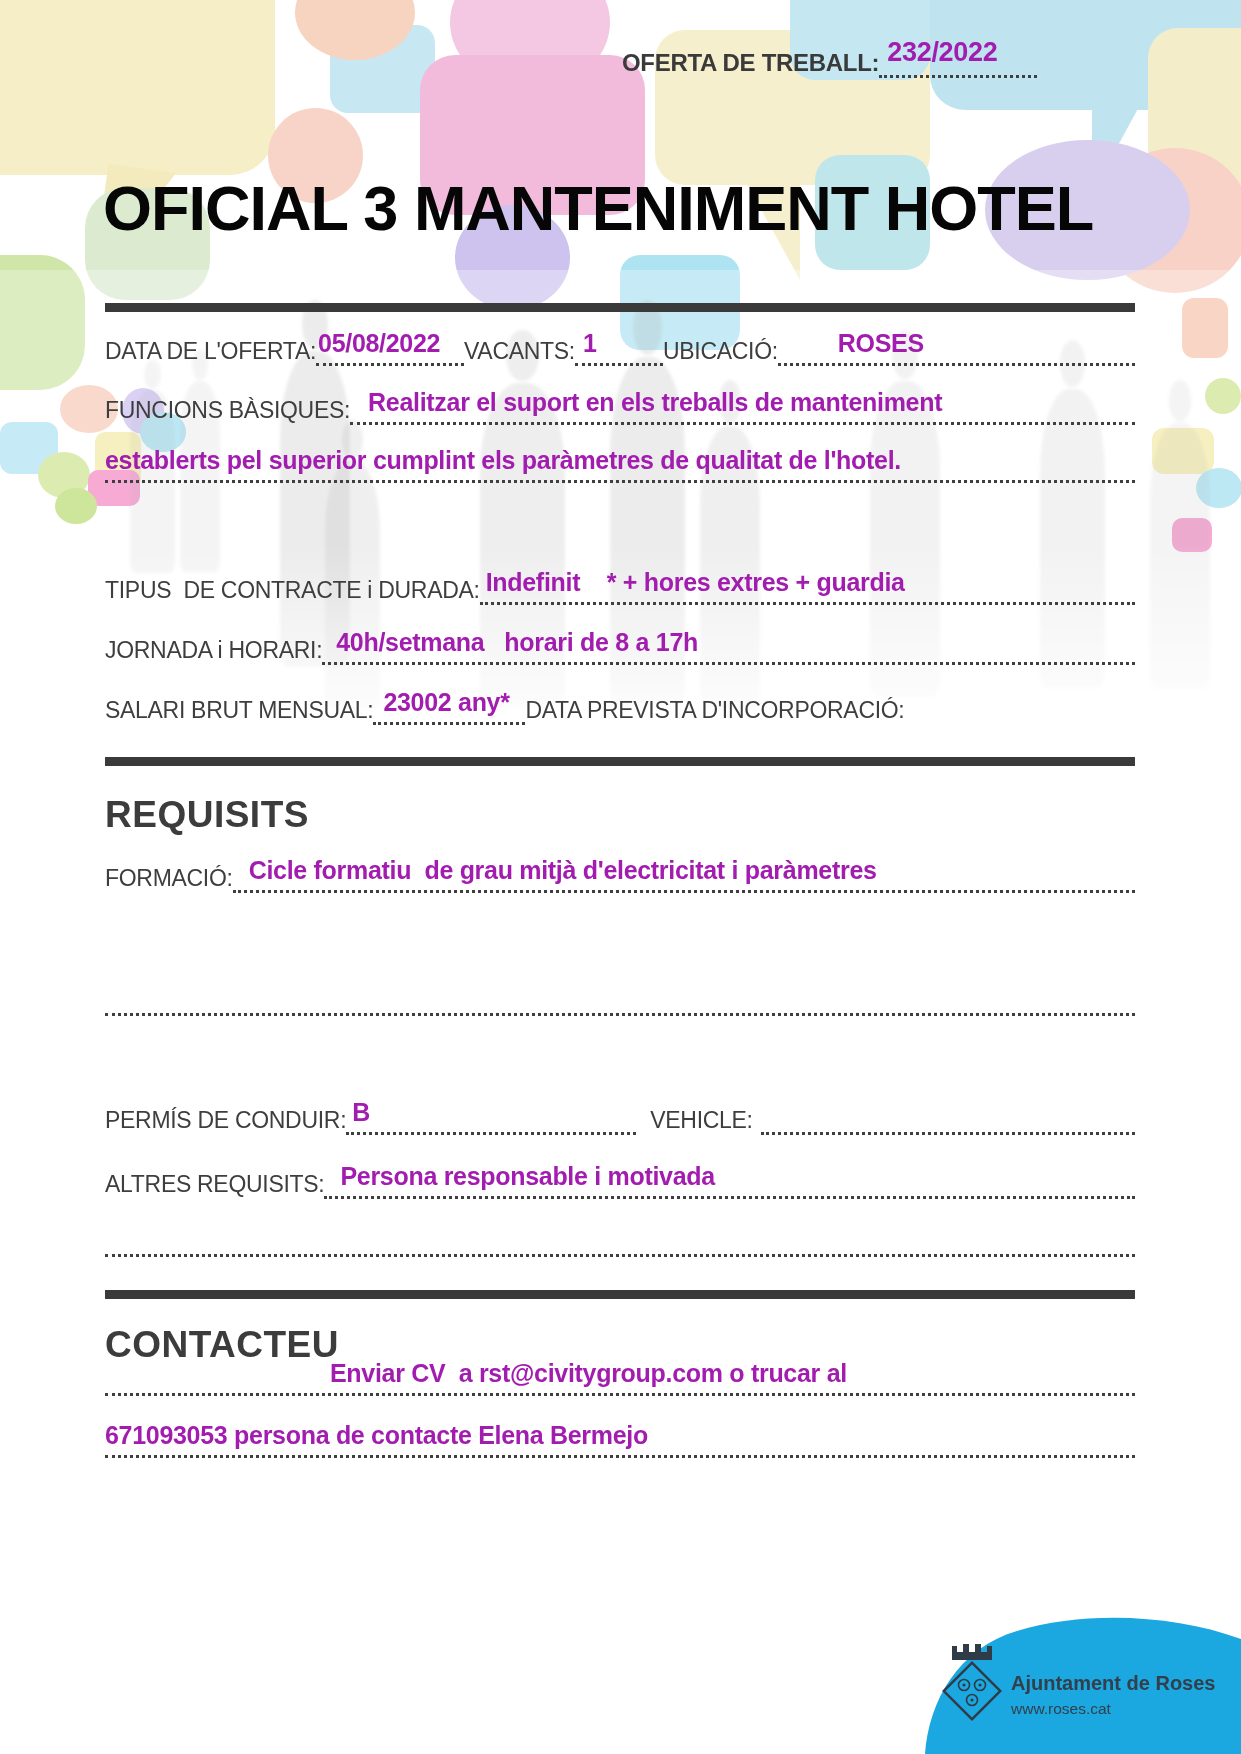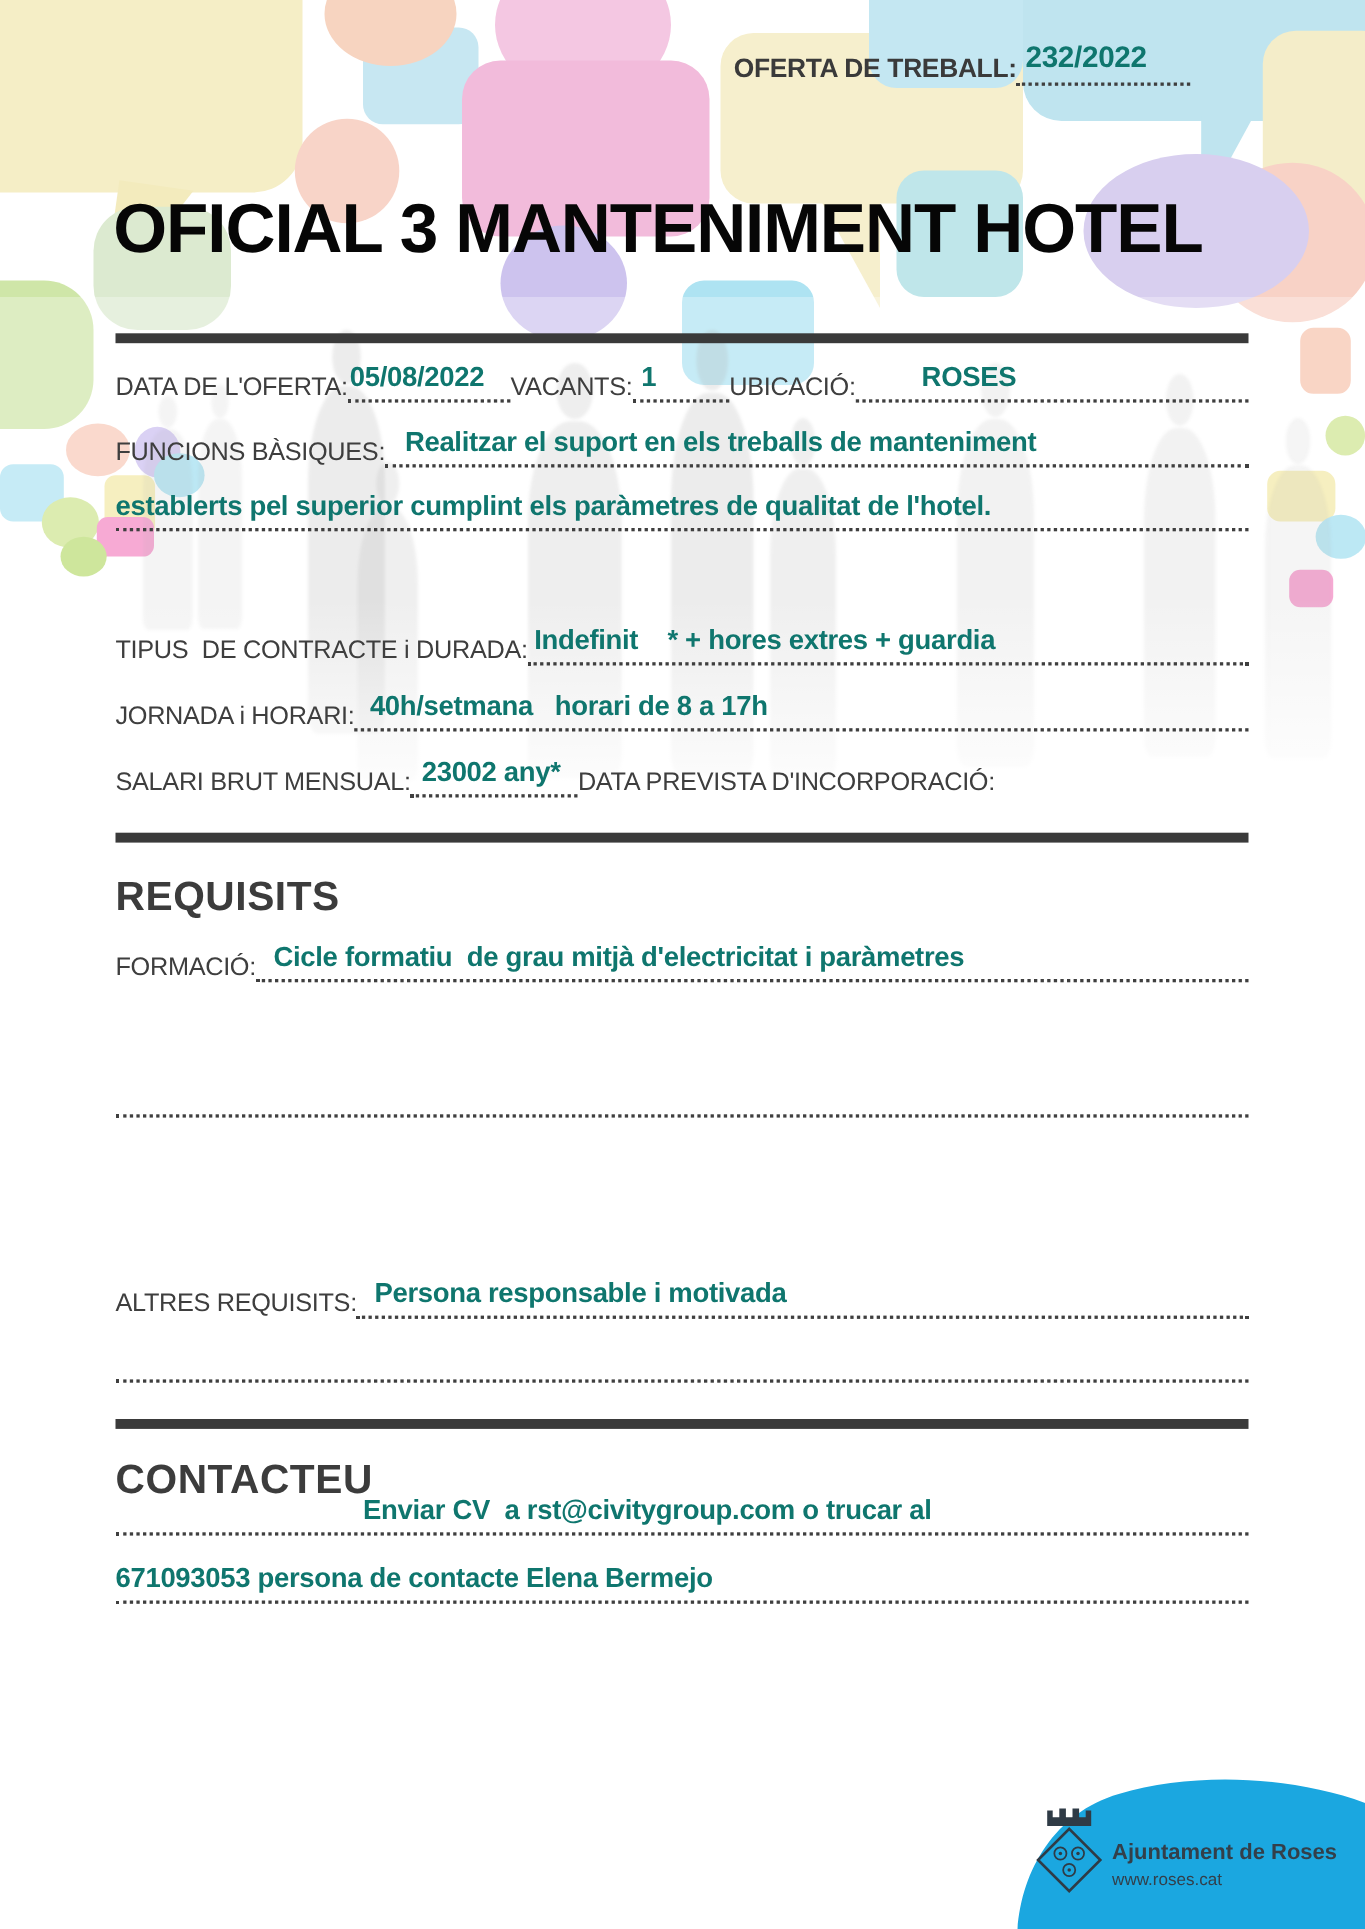--- a/index.html
+++ b/index.html
@@ -21,25 +21,25 @@
   
   .content{position:absolute;inset:0;z-index:2;}
   .page-title{position:absolute;left:103px;top:172px;font-size:63px;font-weight:800;
     letter-spacing:-1px;color:#060606;white-space:pre;}
   .rule{position:absolute;left:105px;width:1030px;height:9px;background:#3a3a3a;}
   .heading{position:absolute;left:105px;font-size:37px;font-weight:700;color:#3c3c3c;letter-spacing:0.5px;}
   .row{position:absolute;left:105px;width:1030px;height:52px;display:flex;align-items:flex-end;}
   .label{font-size:23px;color:#3e3e3e;white-space:pre;line-height:1;padding-bottom:3px;letter-spacing:-0.3px;flex:0 0 auto;}
   .slot{flex:1 1 auto;position:relative;height:100%;border-bottom:3px dotted #3f3f3f;}
   .slot.fx{flex:0 0 auto;}
-  .value{position:absolute;bottom:7px;left:8px;font-size:25px;font-weight:bold;color:#0f766e;
+  .value{position:absolute;bottom:7px;left:8px;font-size:25px;font-weight:bold;color:#a21caf;
     white-space:pre;letter-spacing:-0.3px;line-height:1.05;}
   
   .row-offer{position:absolute;left:622px;top:26px;width:382px;height:52px;display:flex;align-items:flex-end;}
-  .row-offer .label{font-size:24px;font-weight:700;color:#3a3a3a;margin-left:45px;}
+  .row-offer .label{font-size:24px;font-weight:700;color:#3a3a3a;}
   .row-offer .value{font-size:27px;bottom:9px;}
   
   .footer-svg{position:absolute;right:0;bottom:0;z-index:3;}
 </style>
 </head>
 <body>
 
 <div class="decor">
 
   <div class="bubble" style="left:-55px;top:-50px;width:330px;height:225px;border-radius:45px;background:#f5eec6"></div>
@@ -164,20 +164,30 @@
       <span class="value" style="left:16px">Cicle formatiu  de grau mitjà d'electricitat i paràmetres</span>
     </span>
   </div>
 
 
   <div class="row" style="top:964px">
     <span class="slot"></span>
   </div>
 
 
+  <div class="row" style="top:1083px">
+    <span class="label">PERMÍS DE CONDUIR:</span>
+    <span class="slot fx" style="flex-basis:290px">
+      <span class="value" style="left:6px">B</span>
+    </span>
+    <span class="label" style="margin-left:14px">VEHICLE:</span>
+    <span class="slot" style="margin-left:8px">
+      <span class="value"></span>
+    </span>
+  </div>
 
   <div class="row" style="top:1147px">
     <span class="label">ALTRES REQUISITS:</span>
     <span class="slot">
       <span class="value" style="left:16px">Persona responsable i motivada</span>
     </span>
   </div>
 
   <div class="row" style="top:1205px">
     <span class="slot"></span>

